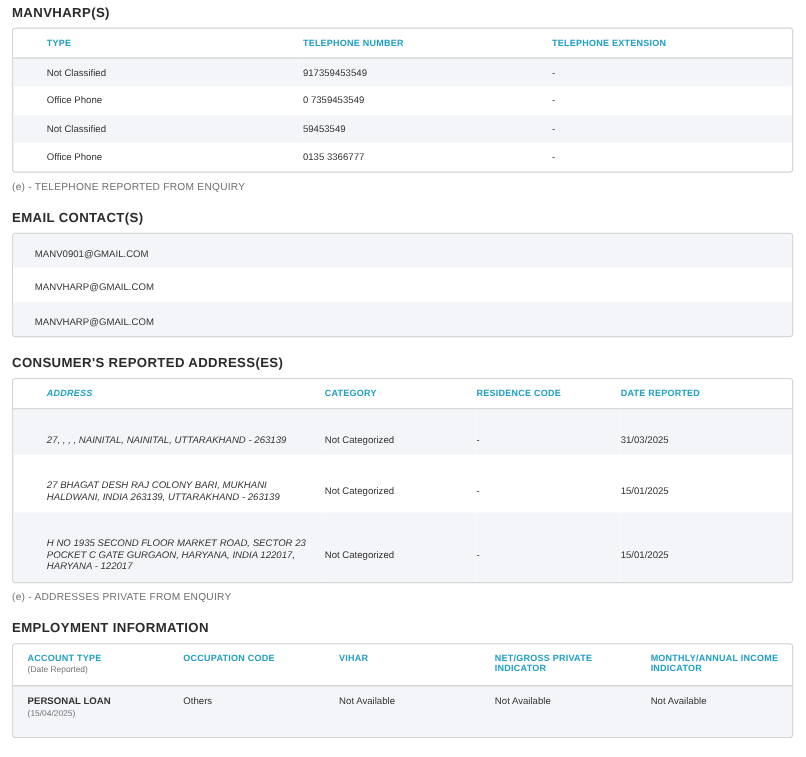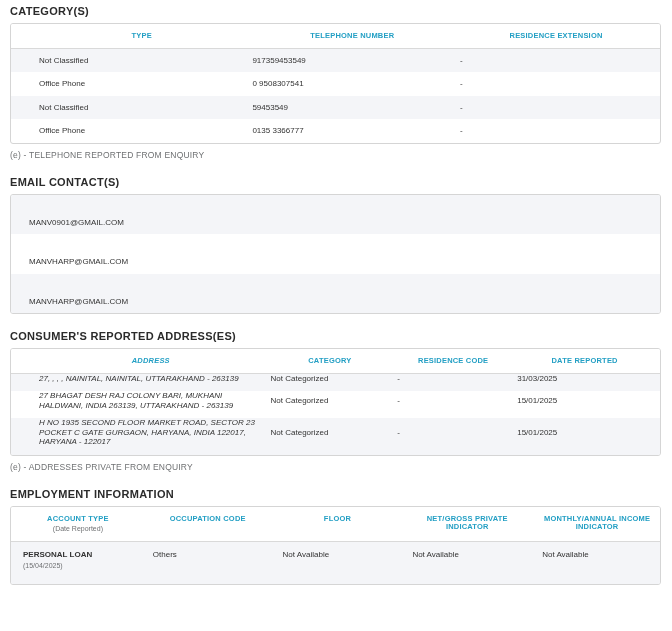--- a/index.html
+++ b/index.html
@@ -36,21 +36,21 @@
     border-radius: 3px;
     overflow: hidden;
     background: #ffffff;
   }
   table { width: 100%; border-collapse: collapse; table-layout: fixed; }
   thead tr { border-bottom: 1px solid #d9d9d9; background: #ffffff; }
   th {
     font-size: 7.5px;
     font-weight: 700;
     color: var(--accent);
-    text-align: center;
+    text-align: left;
     vertical-align: top;
     letter-spacing: 0.2px;
     line-height: 8.5px;
     padding: 8px 8px 7px 0;
   }
   td {
     font-size: 8px;
     color: var(--body-text);
     vertical-align: middle;
     line-height: 9.5px;
@@ -59,30 +59,30 @@
   tbody tr:nth-child(odd) { background: var(--row-alt); }
 
   
   .tel-col-1 { width: 37.2%; } .tel-col-2 { width: 32%; } .tel-col-3 { width: 30.8%; }
   .tbl-tel th:first-child, .tbl-tel td:first-child { padding-left: 28px; }
 
   
   .email-row {
     font-size: 8px;
     line-height: 9.5px;
-    padding: 23px 8px 7px 18px;
+    padding: 12px 8px 7px 18px;
     background: #ffffff;
   }
   .email-row:nth-child(odd) { background: var(--row-alt); }
 
   
   .addr-col-1 { width: 40%; } .addr-col-2 { width: 19.5%; }
   .addr-col-3 { width: 18.5%; } .addr-col-4 { width: 22%; }
   .tbl-addr th:first-child, .tbl-addr td:first-child { padding-left: 28px; font-style: italic; }
-  .tbl-addr td { padding-top: 0; padding-bottom: 8px; }
+  .tbl-addr td { padding-top: 21px; padding-bottom: 8px; }
 
   
   .emp-col { width: 20%; }
   .tbl-emp th, .tbl-emp td { padding-left: 12px; }
   .tbl-emp td { vertical-align: top; padding-top: 8px; padding-bottom: 13px; }
   .th-sub {
     display: block;
     font-size: 7px;
     font-weight: 400;
     color: var(--muted);
@@ -104,44 +104,44 @@
     margin-top: 6px;
     line-height: 10px;
   }
 </style>
 </head>
 <body>
 
 <div class="page">
 
   <div class="section">
-    <div class="sec-heading">CATEGORY(S)</div>
+    <div class="sec-heading">MANVHARP(S)</div>
     <div class="tblwrap">
       <table class="tbl-tel">
         <colgroup>
             <col class="tel-col-1">
             <col class="tel-col-2">
             <col class="tel-col-3">
           </colgroup>
         <thead>
           <tr>
             <th>TYPE</th>
             <th>TELEPHONE NUMBER</th>
-            <th>RESIDENCE EXTENSION</th>
+            <th>TELEPHONE EXTENSION</th>
           </tr>
         </thead>
         <tbody>
           <tr>
             <td>Not Classified</td>
             <td>917359453549</td>
             <td>-</td>
           </tr>
           <tr>
             <td>Office Phone</td>
-            <td>0 9508307541</td>
+            <td>0 7359453549</td>
             <td>-</td>
           </tr>
           <tr>
             <td>Not Classified</td>
             <td>59453549</td>
             <td>-</td>
           </tr>
           <tr>
             <td>Office Phone</td>
             <td>0135 3366777</td>
@@ -216,21 +216,21 @@
             <col class="emp-col">
             <col class="emp-col">
           </colgroup>
         <thead>
           <tr>
             <th>
               <span>ACCOUNT TYPE</span>
               <span class="th-sub">(Date Reported)</span>
             </th>
             <th>OCCUPATION CODE</th>
-            <th>FLOOR</th>
+            <th>VIHAR</th>
             <th>NET/GROSS PRIVATE INDICATOR</th>
             <th>MONTHLY/ANNUAL INCOME INDICATOR</th>
           </tr>
         </thead>
         <tbody>
           <tr>
             <td>
               <span class="cell-main">PERSONAL LOAN</span>
               <span class="cell-sub">(15/04/2025)</span>
             </td>

